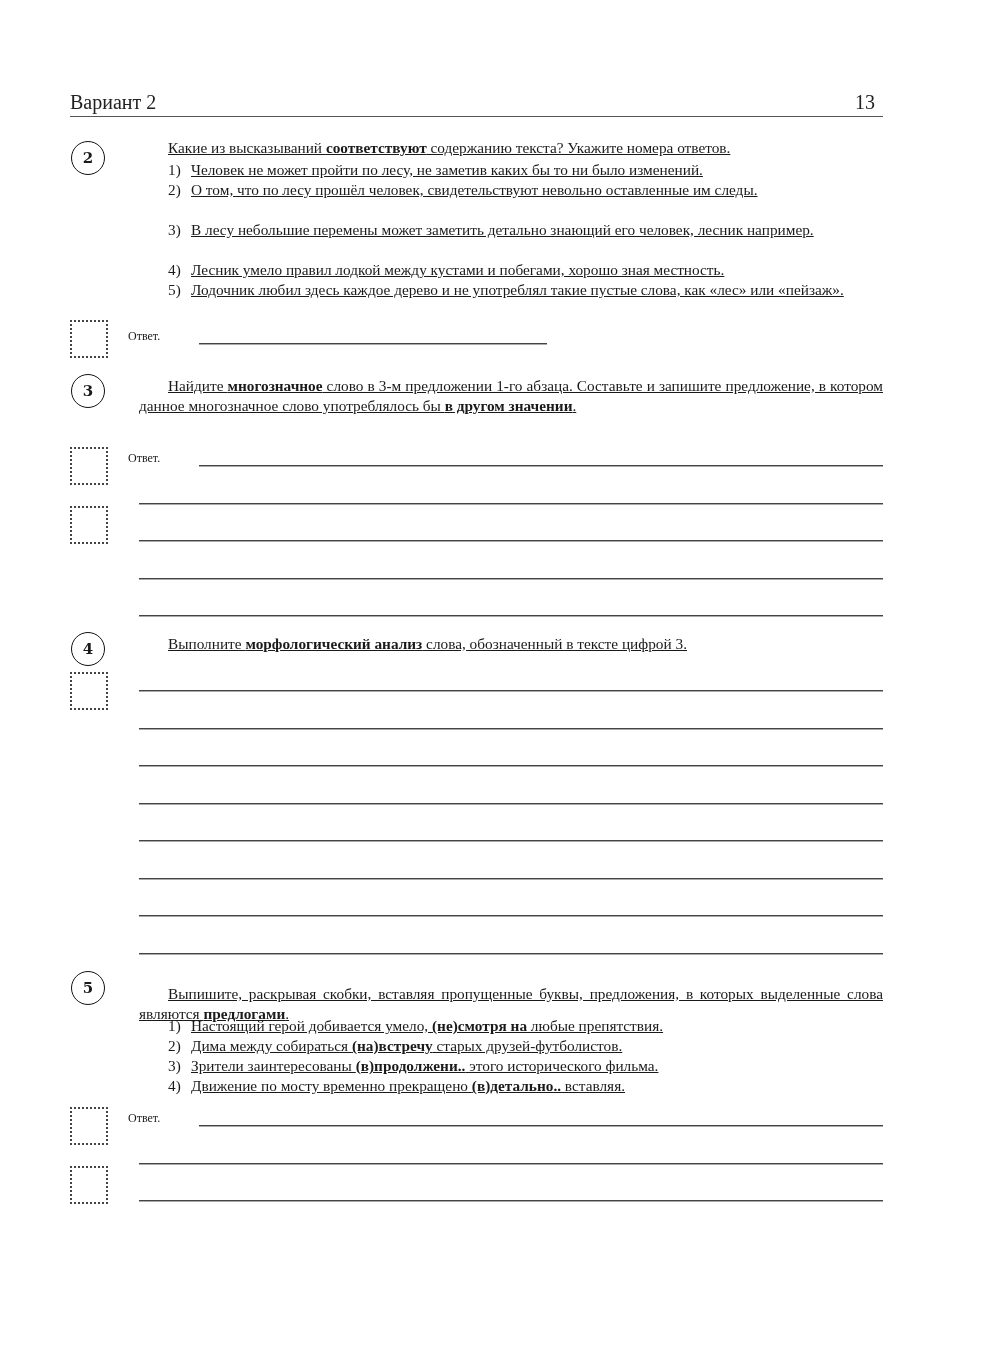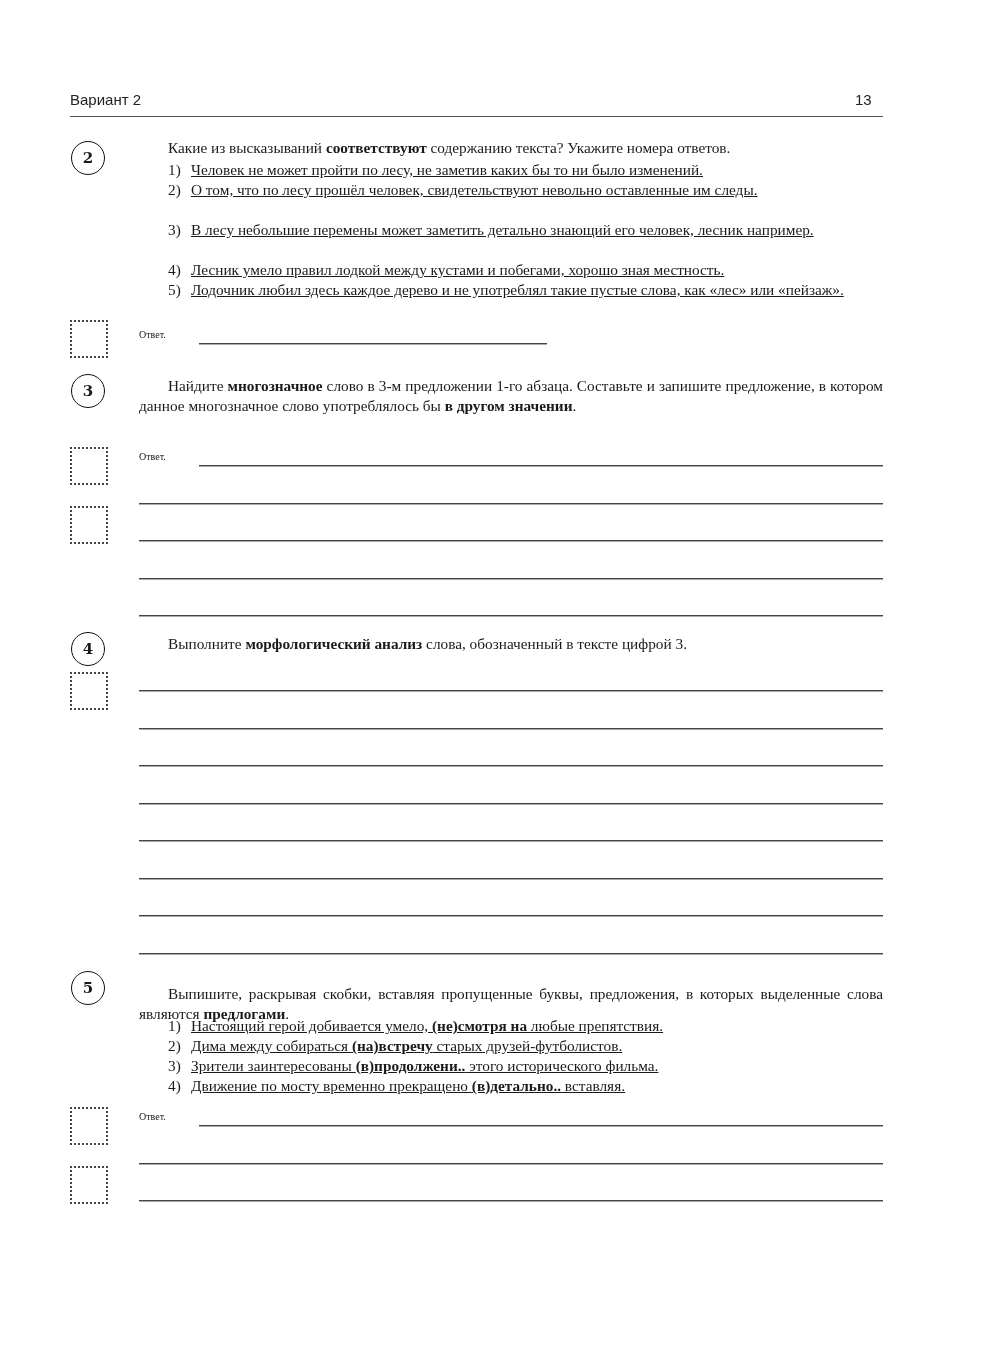--- a/index.html
+++ b/index.html
@@ -1,35 +1,35 @@
 <!DOCTYPE html>
 <html><head>
 <meta charset="utf-8">
 <style>
   html, body { margin: 0; padding: 0; background: #ffffff; }
   body { width: 1000px; height: 1349px; position: relative; overflow: hidden;
          font-family: "DejaVu Serif", "Liberation Serif", serif; color: #1a1a1a; }
   .abs { position: absolute; }
-  .hdr { font-family: Liberation Sans, sans-serif; font-size: 15px; color: #222; }
+  .hdr { font-family: Liberation Serif, serif; font-size: 20px; color: #222; }
   .rule { position: absolute; height: 1px; background: #555; }
   .circle { position: absolute; width: 34px; height: 34px; border: 1.6px solid #111; border-radius: 50%;
             box-sizing: border-box; display: flex; align-items: center; justify-content: center;
             font-weight: bold; font-size: 15px; font-family: "DejaVu Serif", serif; }
   .dbox { position: absolute; width: 38px; height: 38px; box-sizing: border-box;
           border: 2px dotted #444; }
   .txt { position: absolute; left: 139px; width: 744px; font-size: 15.3px; line-height: 20px;
-         font-family: "Liberation Serif", "DejaVu Serif", serif; text-align: justify; }
+         font-family: "Liberation Serif", "DejaVu Serif", serif; text-align: justify; text-decoration: underline; }
   .txt b { font-weight: bold; }
   .ind { text-indent: 29px; }
   .item { position: absolute; left: 168px; width: 715px; font-size: 15.3px; line-height: 20px;
           font-family: "Liberation Serif", "DejaVu Serif", serif; display: flex; text-align: justify; }
   .item .num { width: 23px; flex: none; }
   .item .body { flex: 1; text-decoration: underline; }
   .ansline { position: absolute; height: 1px; background: #444; border-bottom: 0.6px solid #aaa; }
-  .anslabel { position: absolute; left: 139px; font-size: 10px; font-family: "Liberation Serif", "DejaVu Serif", serif; text-align: center; }
+  .anslabel { position: absolute; left: 128px; font-size: 12px; font-family: "Liberation Serif", "DejaVu Serif", serif; text-align: center; }
 </style>
 </head>
 <body>
 
 <div class="abs hdr" style="left:70px; top:91px;">Вариант 2</div>
 <div class="abs hdr" style="left:855px; top:91px; width:28px; text-align:left;">13</div>
 <div class="rule" style="left:70px; top:116px; width:813px;"></div>
 
 <div class="circle" style="left:71px; top:141px;">
     <span>2</span>

